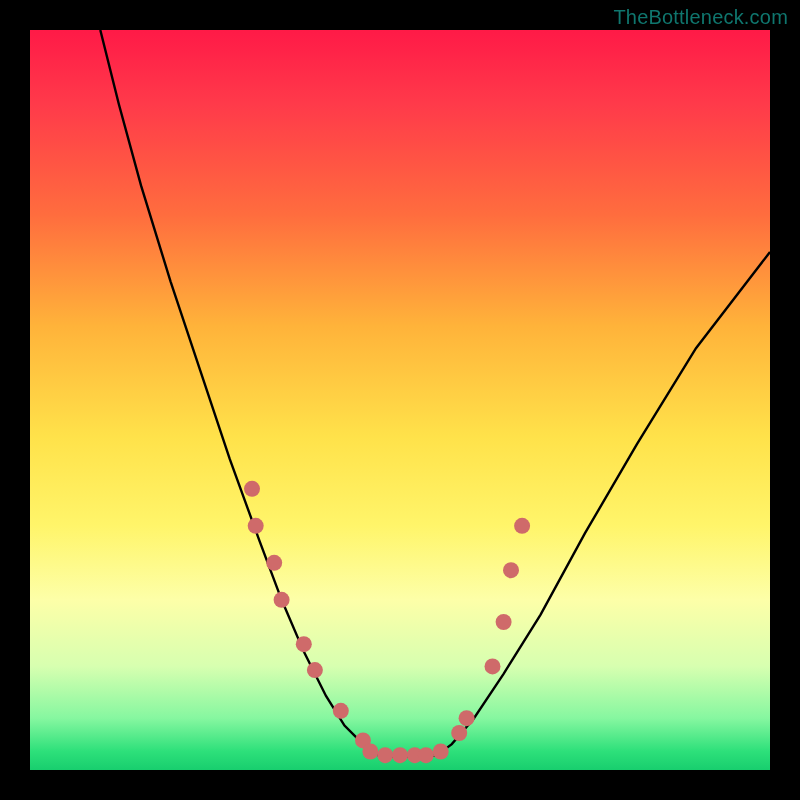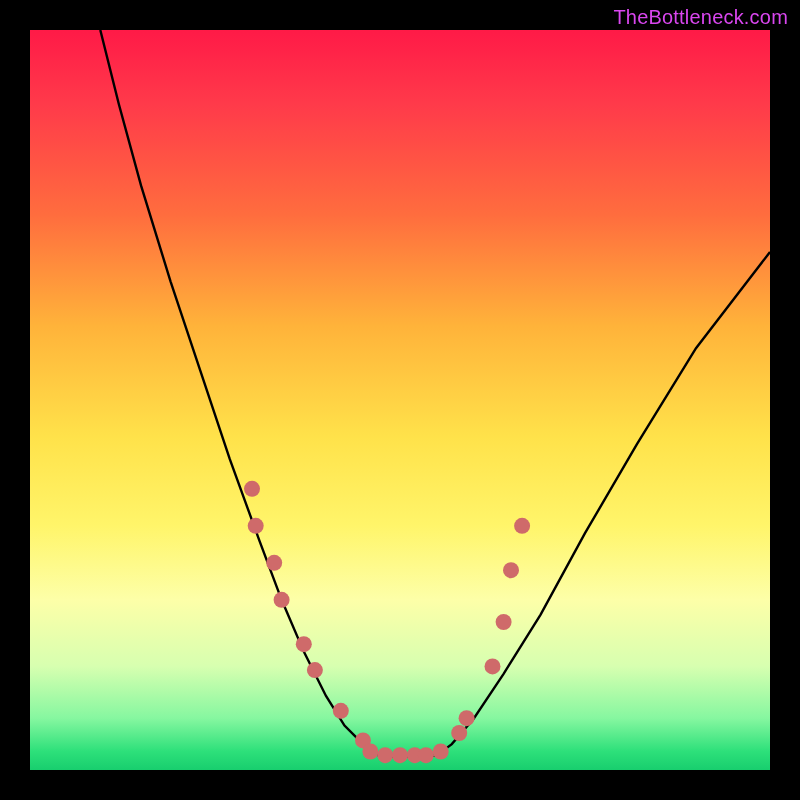--- a/index.html
+++ b/index.html
@@ -37,21 +37,21 @@
       #d7ffb0 86%,
       #86f7a0 93%,
       #2de07a 97.5%,
       #18ce6e 100%
     );
   }
   .watermark {
     position: absolute;
     top: 6px;
     right: 12px;
-    color: #d946ef;
+    color: #0f766e;
     font-size: 20px;
     letter-spacing: 0.2px;
     font-weight: 500;
   }
   svg.curve {
     position: absolute;
     left: 0;
     top: 0;
     width: 740px;
     height: 740px;

